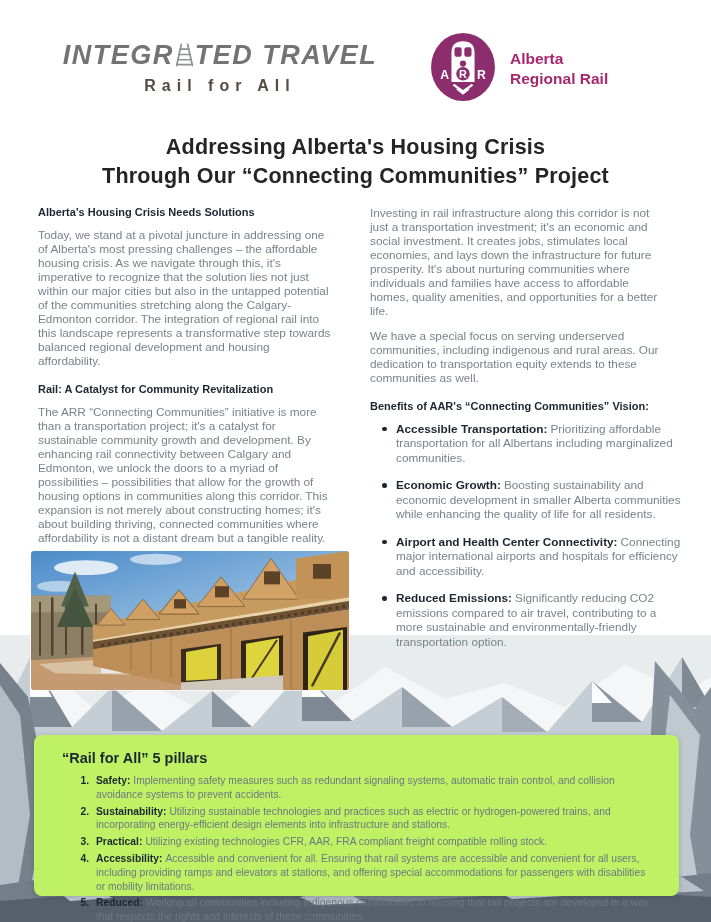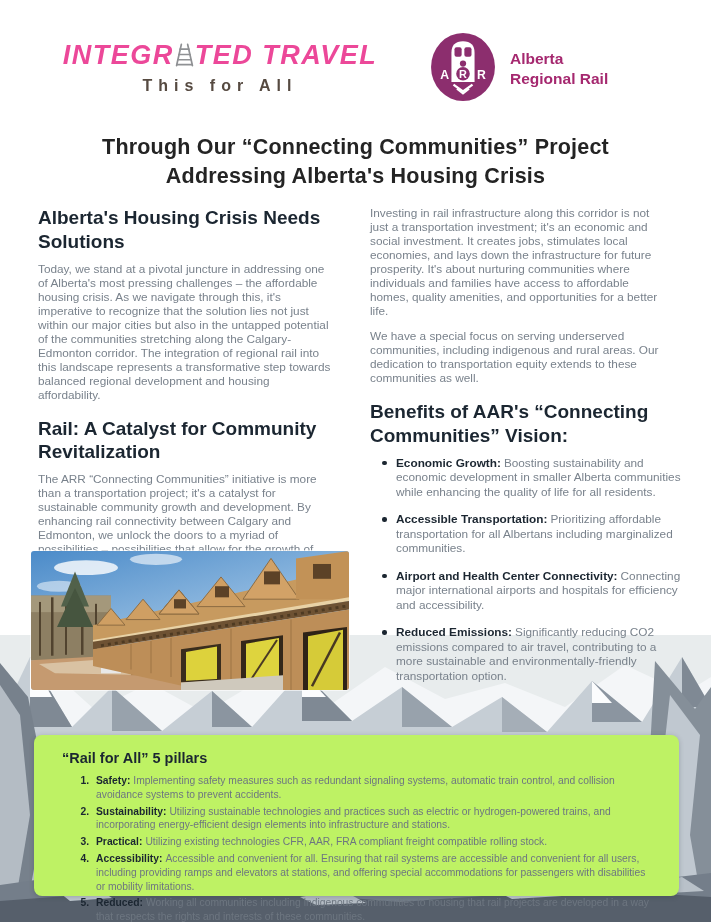--- a/index.html
+++ b/index.html
@@ -1,36 +1,36 @@
 <!DOCTYPE html>
 <html><head>
 <meta charset="utf-8">
 <style>
   html,body{margin:0;padding:0;background:#ffffff;}
   .page{position:relative;width:711px;height:922px;overflow:hidden;background:#ffffff;
         font-family:"Liberation Sans",sans-serif;}
 
   
   .logo-left{position:absolute;left:60px;top:40px;width:320px;text-align:center;}
-  .logo-line1{font-size:27px;font-weight:700;font-style:italic;color:#ec4899;
+  .logo-line1{font-size:27px;font-weight:700;font-style:italic;color:#737373;
               letter-spacing:1.5px;white-space:nowrap;}
   .rail-icon{display:inline-block;vertical-align:-3px;margin:0 1px;}
   .logo-tagline{font-size:16px;font-weight:600;color:#564a41;letter-spacing:6px;margin-top:3px;}
   .logo-right{position:absolute;left:429px;top:31px;display:flex;align-items:center;gap:13px;}
   .arr-name{font-size:15.5px;font-weight:700;color:#a5286f;line-height:1.28;}
 
   
   .title{position:absolute;left:0;top:133px;width:711px;margin:0;text-align:center;
          font-size:21.5px;line-height:29px;font-weight:700;color:#242424;letter-spacing:.2px;}
   .title span{display:block;}
 
   
   .columns{position:absolute;left:38px;top:206px;width:643px;display:flex;gap:21px;z-index:2;}
   .col{flex:1;min-width:0;}
-  .col h2{font-size:19px;font-weight:700;color:#1b2631;margin:0 0 8px 0;line-height:1.25;}
+  .col h2{font-size:11px;font-weight:700;color:#1b2631;margin:0 0 8px 0;line-height:1.25;}
   .col h2.mt{margin-top:15px;}
   .col p{font-size:11.8px;line-height:14px;color:#79828c;margin:0 16px 11px 0;}
   .benefits{list-style:none;margin:4px 0 0 0;padding:0 0 0 12px;}
   .benefits li{position:relative;padding-left:14px;font-size:11.8px;line-height:14.5px;
                color:#79828c;margin-bottom:13px;}
   .benefits li::before{content:"";position:absolute;left:0;top:5px;width:4.5px;height:4.5px;
                border-radius:50%;background:#1b2631;}
   .lead{font-weight:700;color:#1b2631;margin-right:3px;}
 
   
@@ -59,21 +59,21 @@
     <div class="logo-line1"><span>INTEGR</span><span class="rail-icon"><svg width="19" height="24" viewBox="0 0 18 22">
             <g stroke="#8f9194" stroke-width="1.6" stroke-linecap="round">
               <line x1="6" y1="1" x2="1.5" y2="21"></line>
               <line x1="12" y1="1" x2="16.5" y2="21"></line>
               <line x1="4.8" y1="5.5" x2="13.2" y2="5.5"></line>
               <line x1="3.8" y1="10.5" x2="14.2" y2="10.5"></line>
               <line x1="2.8" y1="15.5" x2="15.2" y2="15.5"></line>
               <line x1="1.8" y1="20.2" x2="16.2" y2="20.2"></line>
             </g>
           </svg></span><span>TED TRAVEL</span></div>
-    <div class="logo-tagline">This for All</div>
+    <div class="logo-tagline">Rail for All</div>
   </div>
 
   <div class="logo-right">
     <span>
       <svg width="68" height="72" viewBox="0 0 100 104">
         <ellipse cx="50" cy="52" rx="47" ry="50" fill="#8c2e6e"></ellipse>
         <path d="M33 74 L33 31 Q33 14 50 14 Q67 14 67 31 L67 74 Z" fill="#ffffff"></path>
         <rect x="37.5" y="23" width="10.5" height="14" rx="3" fill="#8c2e6e"></rect>
         <rect x="52" y="23" width="10.5" height="14" rx="3" fill="#8c2e6e"></rect>
         <circle cx="50" cy="47" r="4.6" fill="#8c2e6e"></circle>
@@ -87,22 +87,22 @@
         <path d="M41 84 L50 91 L59 84" stroke="#ffffff" stroke-width="2.6" fill="none"></path>
       </svg>
     </span>
     <div class="arr-name">
       <div>Alberta</div>
       <div>Regional Rail</div>
     </div>
   </div>
 
   <h1 class="title">
+    <span>Addressing Alberta's Housing Crisis</span>
     <span>Through Our “Connecting Communities” Project</span>
-    <span>Addressing Alberta's Housing Crisis</span>
   </h1>
 
   <div class="mountains">
     <svg width="711" height="287" viewBox="0 0 711 287" preserveAspectRatio="none">
       <rect width="711" height="287" fill="#e8eced"></rect>
       <polygon points="0,70 45,30 95,75 150,48 205,78 265,42 330,70 385,32 445,64 505,48 565,72 625,30 685,58 711,42 711,287 0,287" fill="#f4f6f8"></polygon>
       <polygon points="0,85 30,22 72,92 112,52 162,96 212,56 252,92 302,36 352,86 402,52 452,92 502,62 547,97 592,46 642,87 682,22 711,72 711,287 0,287" fill="#c6ced5"></polygon>
       <polygon points="30,22 72,92 30,92" fill="#7f8994"></polygon>
       <polygon points="112,52 162,96 112,96" fill="#98a2ac"></polygon>
       <polygon points="212,56 252,92 212,92" fill="#8b95a0"></polygon>
@@ -196,22 +196,22 @@
       <h2>Alberta's Housing Crisis Needs Solutions</h2>
       <p>Today, we stand at a pivotal juncture in addressing one of Alberta's most pressing challenges – the affordable housing crisis. As we navigate through this, it's imperative to recognize that the solution lies not just within our major cities but also in the untapped potential of the communities stretching along the Calgary-Edmonton corridor. The integration of regional rail into this landscape represents a transformative step towards balanced regional development and housing affordability.</p>
       <h2 class="mt">Rail: A Catalyst for Community Revitalization</h2>
       <p>The ARR “Connecting Communities” initiative is more than a transportation project; it's a catalyst for sustainable community growth and development. By enhancing rail connectivity between Calgary and Edmonton, we unlock the doors to a myriad of possibilities – possibilities that allow for the growth of housing options in communities along this corridor. This expansion is not merely about constructing homes; it's about building thriving, connected communities where affordability is not a distant dream but a tangible reality.</p>
     </div>
     <div class="col">
       <p>Investing in rail infrastructure along this corridor is not just a transportation investment; it's an economic and social investment. It creates jobs, stimulates local economies, and lays down the infrastructure for future prosperity.  It's about nurturing communities where individuals and families have access to affordable homes, quality amenities, and opportunities for a better life.</p>
       <p>We have a special focus on serving underserved communities, including indigenous and rural areas. Our dedication to transportation equity extends to these communities as well.</p>
       <h2 class="mt">Benefits of AAR's “Connecting Communities” Vision:</h2>
       <ul class="benefits">
+        <li><span class="lead">Accessible Transportation:</span><span>Prioritizing affordable transportation for all Albertans including marginalized communities.</span></li>
         <li><span class="lead">Economic Growth:</span><span>Boosting sustainability and economic development in smaller Alberta communities while enhancing the quality of life for all residents.</span></li>
-        <li><span class="lead">Accessible Transportation:</span><span>Prioritizing affordable transportation for all Albertans including marginalized communities.</span></li>
         <li><span class="lead">Airport and Health Center Connectivity:</span><span>Connecting major international airports and hospitals for efficiency and accessibility.</span></li>
         <li><span class="lead">Reduced Emissions:</span><span>Significantly reducing CO2 emissions compared to air travel, contributing to a more sustainable and environmentally-friendly transportation option.</span></li>
       </ul>
     </div>
   </div>
 
   <section class="pillars-card">
     <h2>“Rail for All” 5 pillars</h2>
     <ol class="pillars">
       <li>

